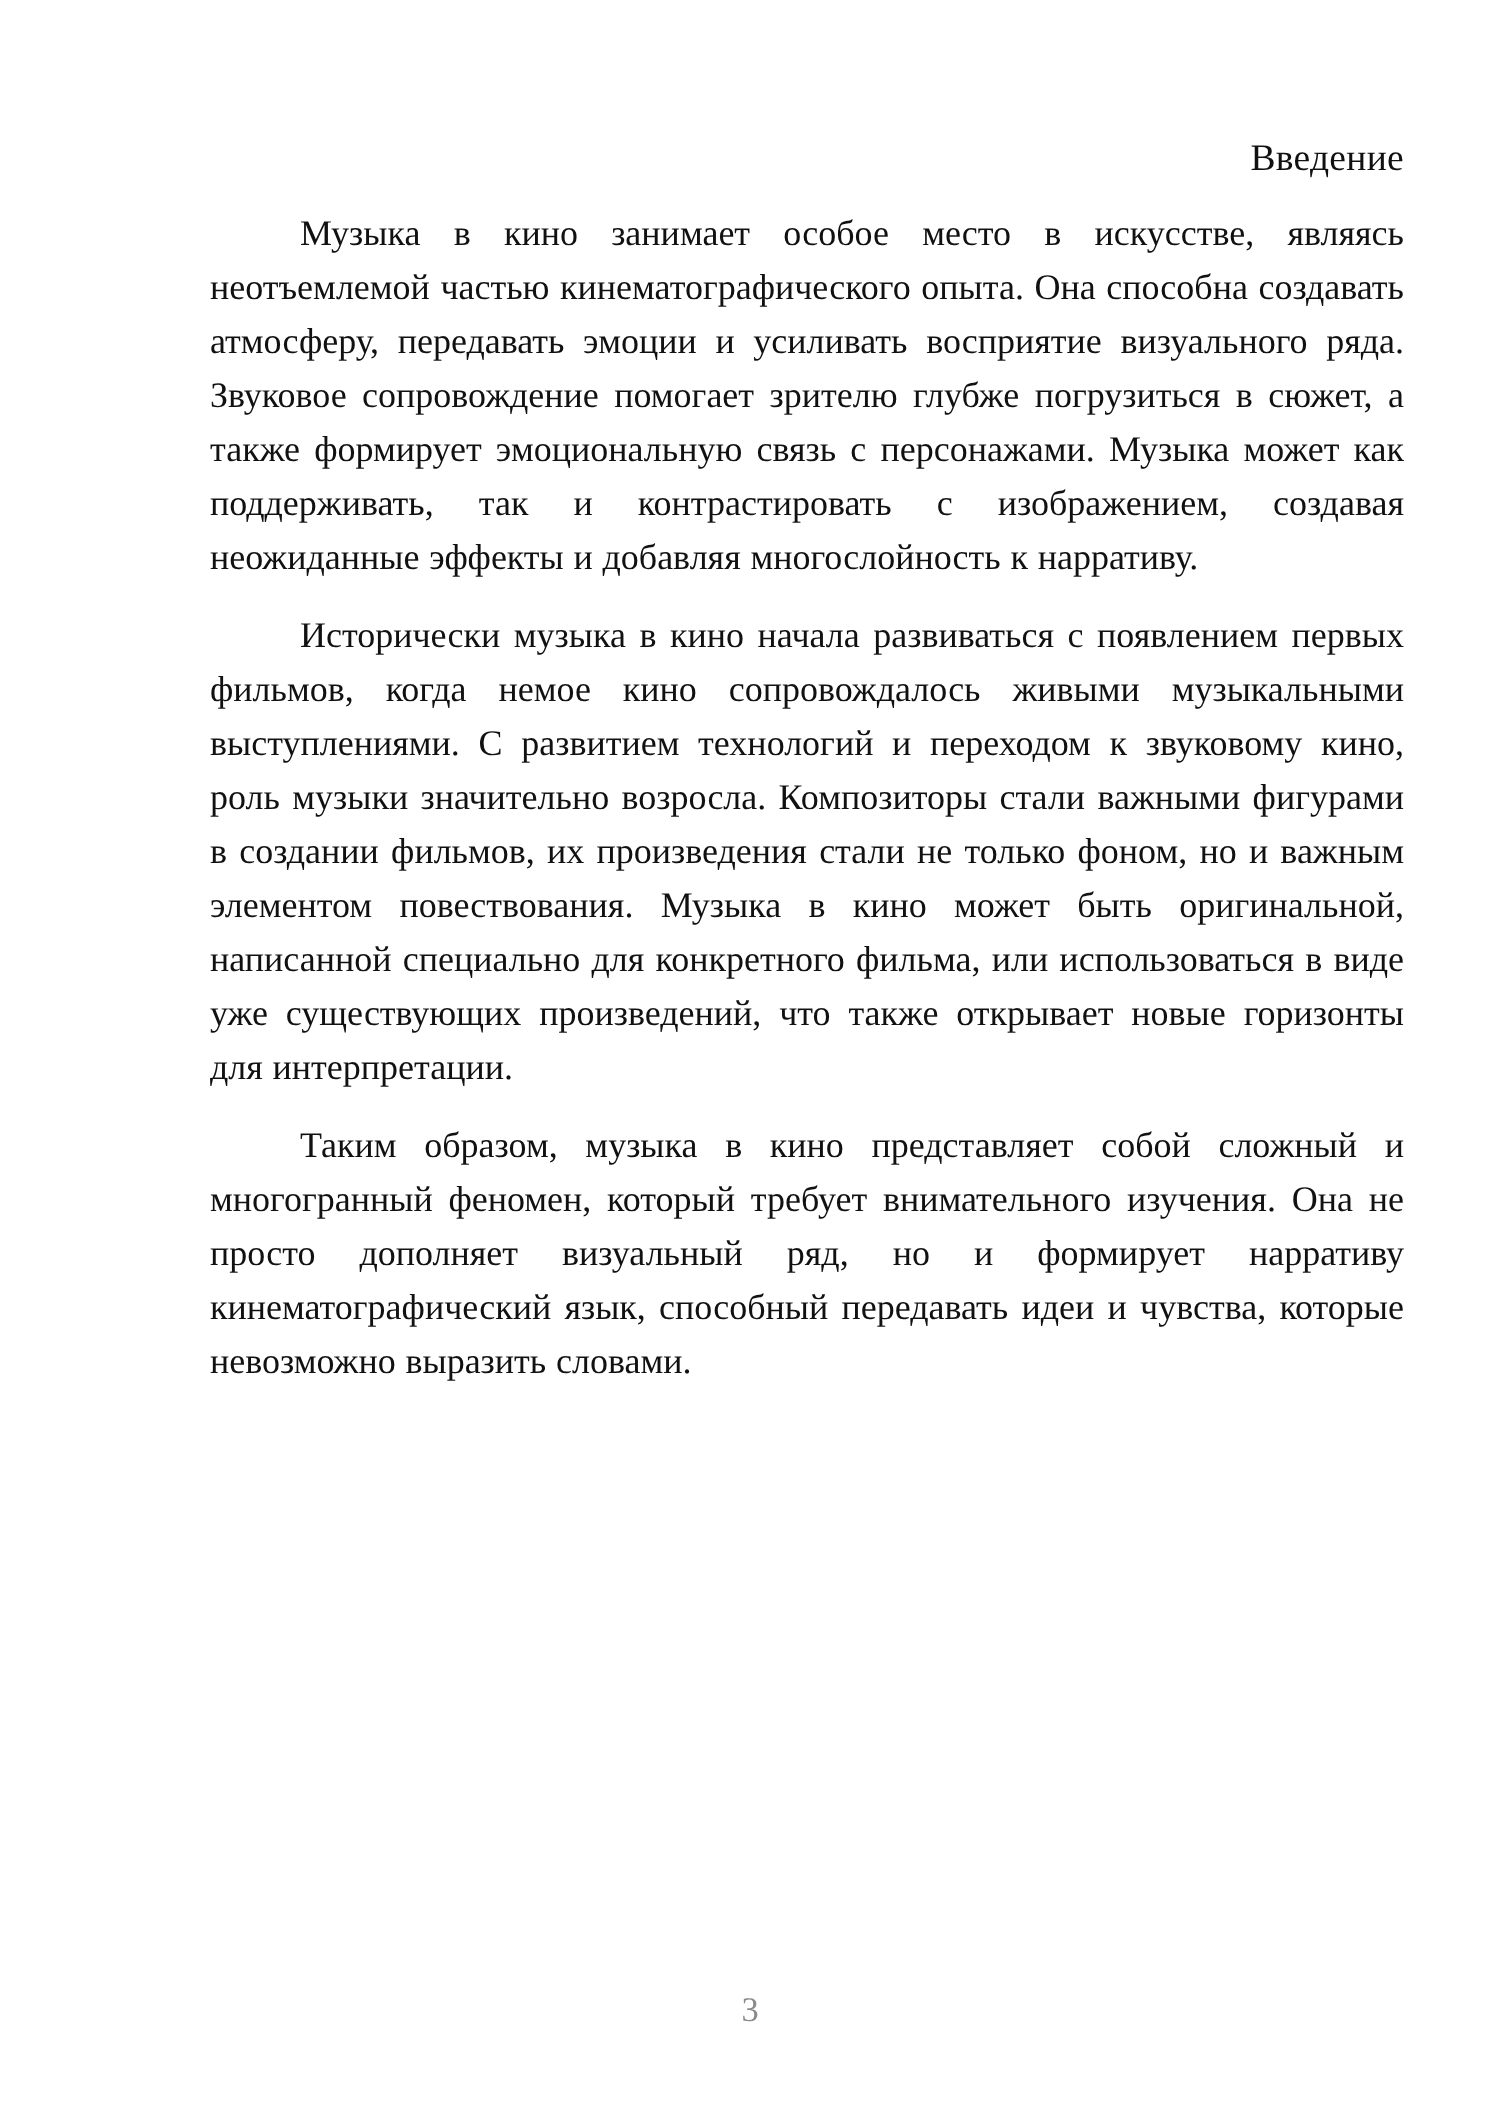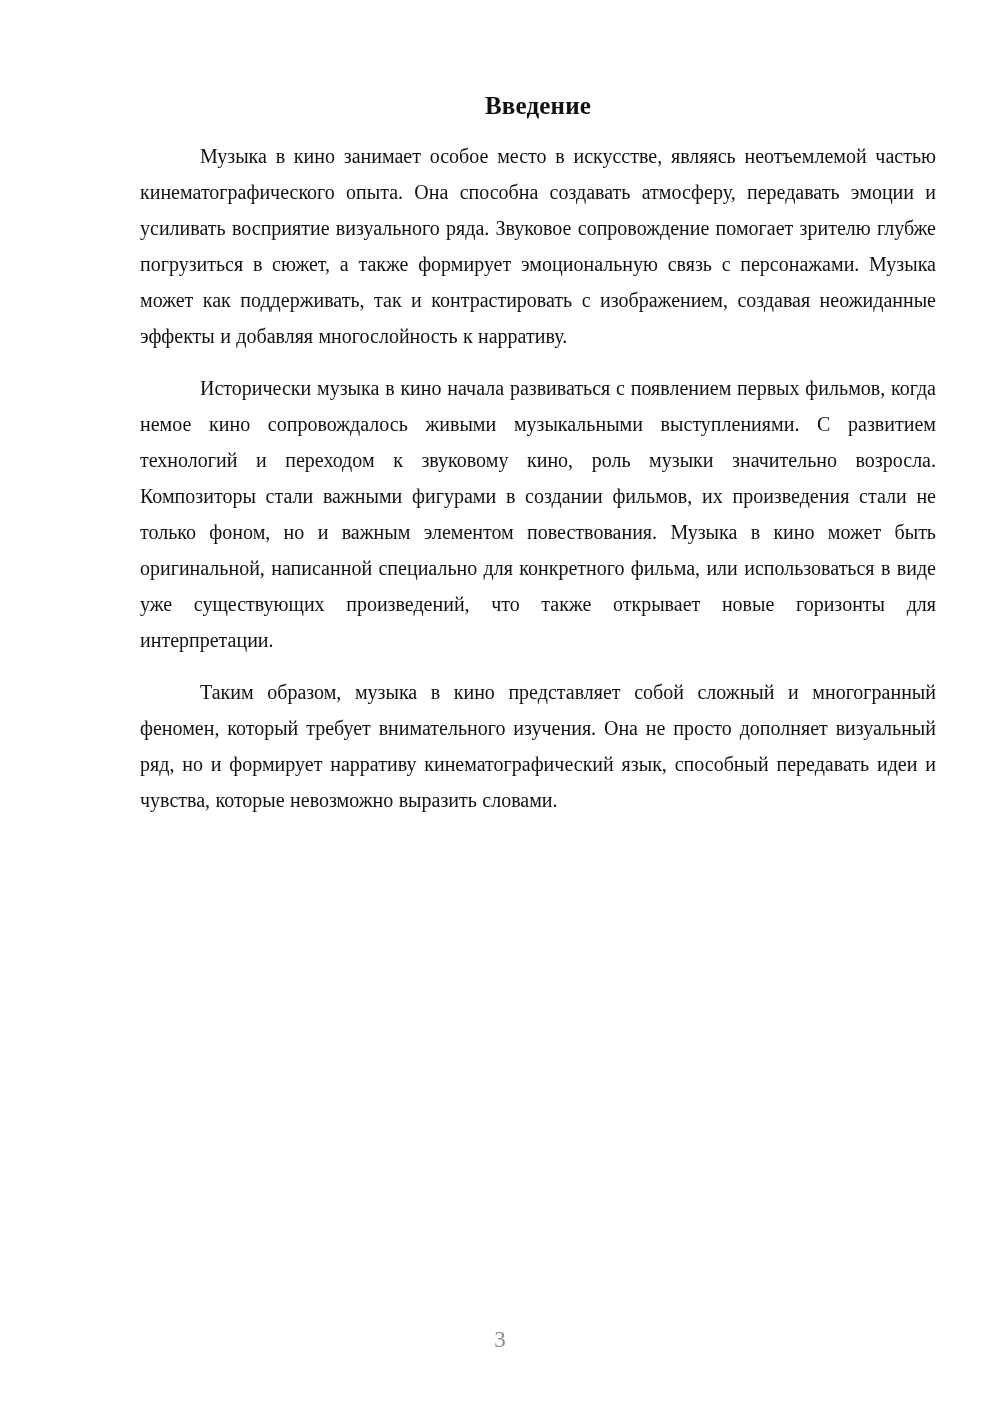--- a/index.html
+++ b/index.html
@@ -23,28 +23,28 @@
     overflow: hidden;
   }
   .page-body {
     position: absolute;
     left: 140px;
     top: 88px;
     width: 796px;
   }
   .doc-title {
     font-size: 25px;
-    font-weight: bold;
-    text-align: center;
+    font-weight: normal;
+    text-align: right;
     line-height: 36px;
     margin: 0 0 14px 0;
     letter-spacing: 0.2px;
   }
   .para {
-    font-size: 20px;
+    font-size: 24px;
     line-height: 36px;
     text-align: justify;
     text-justify: inter-word;
     text-indent: 60px;
     margin: 0 0 16px 0;
     hyphens: none;
     word-spacing: 0.02em;
   }
   .para:last-of-type {
     margin-bottom: 0;

